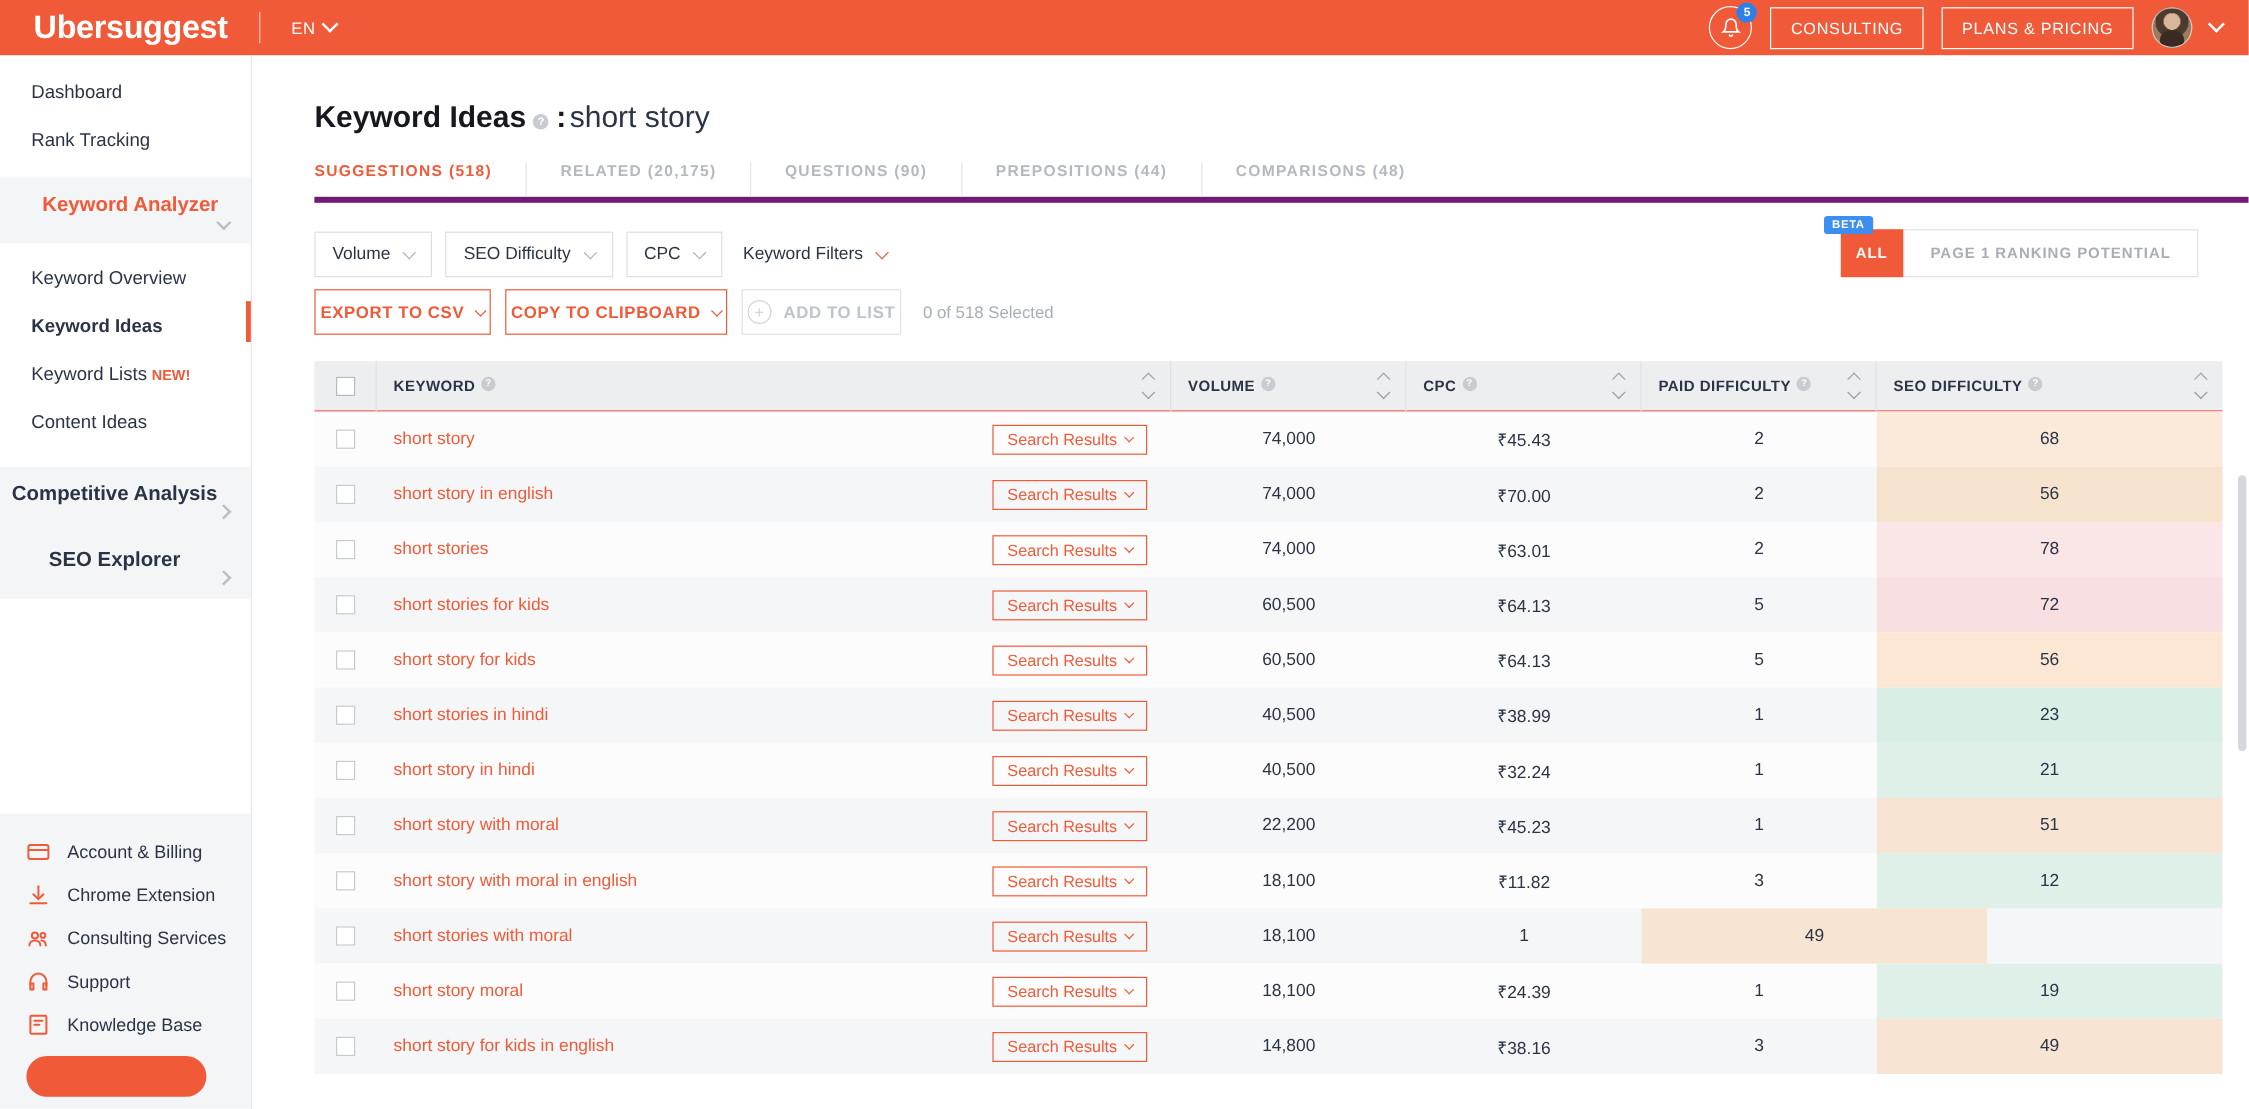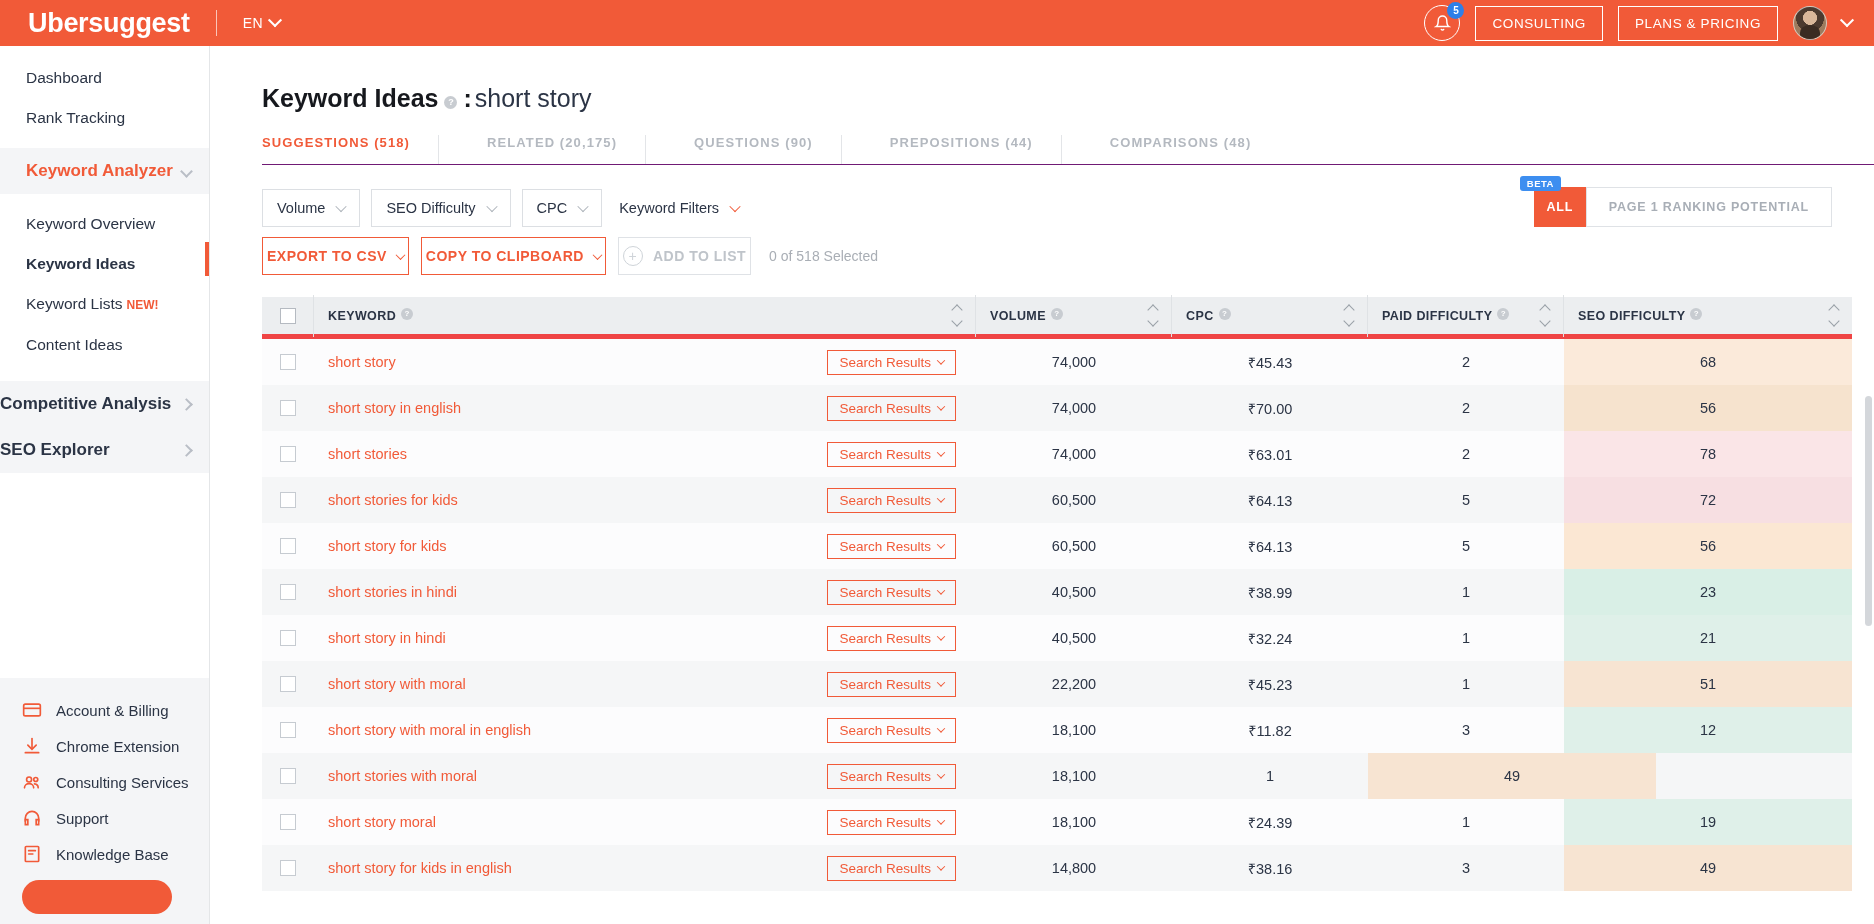--- a/index.html
+++ b/index.html
@@ -80,20 +80,21 @@
     line-height: 22px;
   }
   .side-link.sub { padding-left: 26px; }
   .side-link.active { font-weight: bold; }
   .side-new { color: #f15a38; font-size: 12px; font-weight: bold; margin-left: 4px; }
   .side-section {
     background: #f4f5f7; padding: 13px 18px 13px 0;
     display: flex; align-items: center; cursor: pointer;
     font-size: 17px; font-weight: bold;
     margin-top: 10px;
+    flex-direction: column;
   }
   .side-section .lbl { margin-left: 0; padding-left: 0; }
   .side-section.kw { color: #f15a38; }
   .side-section.dark { color: #2b3445; }
   .side-section .chev {
     margin-left: auto; width: 9px; height: 9px;
     border-right: 2px solid #b9bec6; border-bottom: 2px solid #b9bec6;
   }
   .chev-down { transform: rotate(45deg); }
   .chev-right { transform: rotate(-45deg); }
@@ -125,21 +126,21 @@
   .qmark {
     display: inline-flex; align-items: center; justify-content: center;
     width: 13px; height: 13px; border-radius: 50%;
     background: #c8ccd1; color: #fff; font-size: 9px; font-weight: bold;
     margin: 0 6px; position: relative; top: -2px;
   }
   .qmark.sm { width: 12px; height: 12px; font-size: 8px; margin: 0 0 0 5px; }
 
   .tabs {
     display: flex; align-items: stretch; margin: 22px 0 0 52px;
-    border-bottom: 1px solid #701a75; padding-bottom: 0; gap: 20px;
+    border-bottom: 5px solid #701a75; padding-bottom: 0;
   }
   .tab {
     font-size: 13px; font-weight: bold; letter-spacing: 1.1px;
     color: #b4b9c0; padding: 0 28px 14px 28px; cursor: pointer;
     border-right: 1px solid #e3e5e8; white-space: nowrap;
   }
   .tab:first-child { padding-left: 0; }
   .tab:last-child { border-right: none; }
   .tab.active { color: #f15a38; }
 
@@ -195,21 +196,21 @@
     width: 20px; height: 20px; border-radius: 50%; border: 1.5px solid #cfd4d9;
     color: #cfd4d9; display: flex; align-items: center; justify-content: center;
     font-size: 14px; font-weight: normal; line-height: 1;
   }
   .sel-count { font-size: 14px; color: #a9aeb5; margin-left: 6px; }
 
   
   .table { margin: 22px 0 0 52px; width: 1590px; }
   .thead {
     display: flex; background: #eceef0; height: 42px; align-items: center;
-    border-bottom: 5px solid #ef4444;
+    border-bottom: 1px solid #ef4444;
   }
   .th {
     font-size: 12.5px; font-weight: bold; letter-spacing: .4px; color: #2b3445;
     display: flex; align-items: center; height: 42px;
     border-right: 1px solid #dfe2e5; padding: 0 14px; position: relative;
   }
   .th:last-child { border-right: none; }
   .th .sorter {
     margin-left: auto; display: flex; flex-direction: column; gap: 3px; cursor: pointer;
   }

